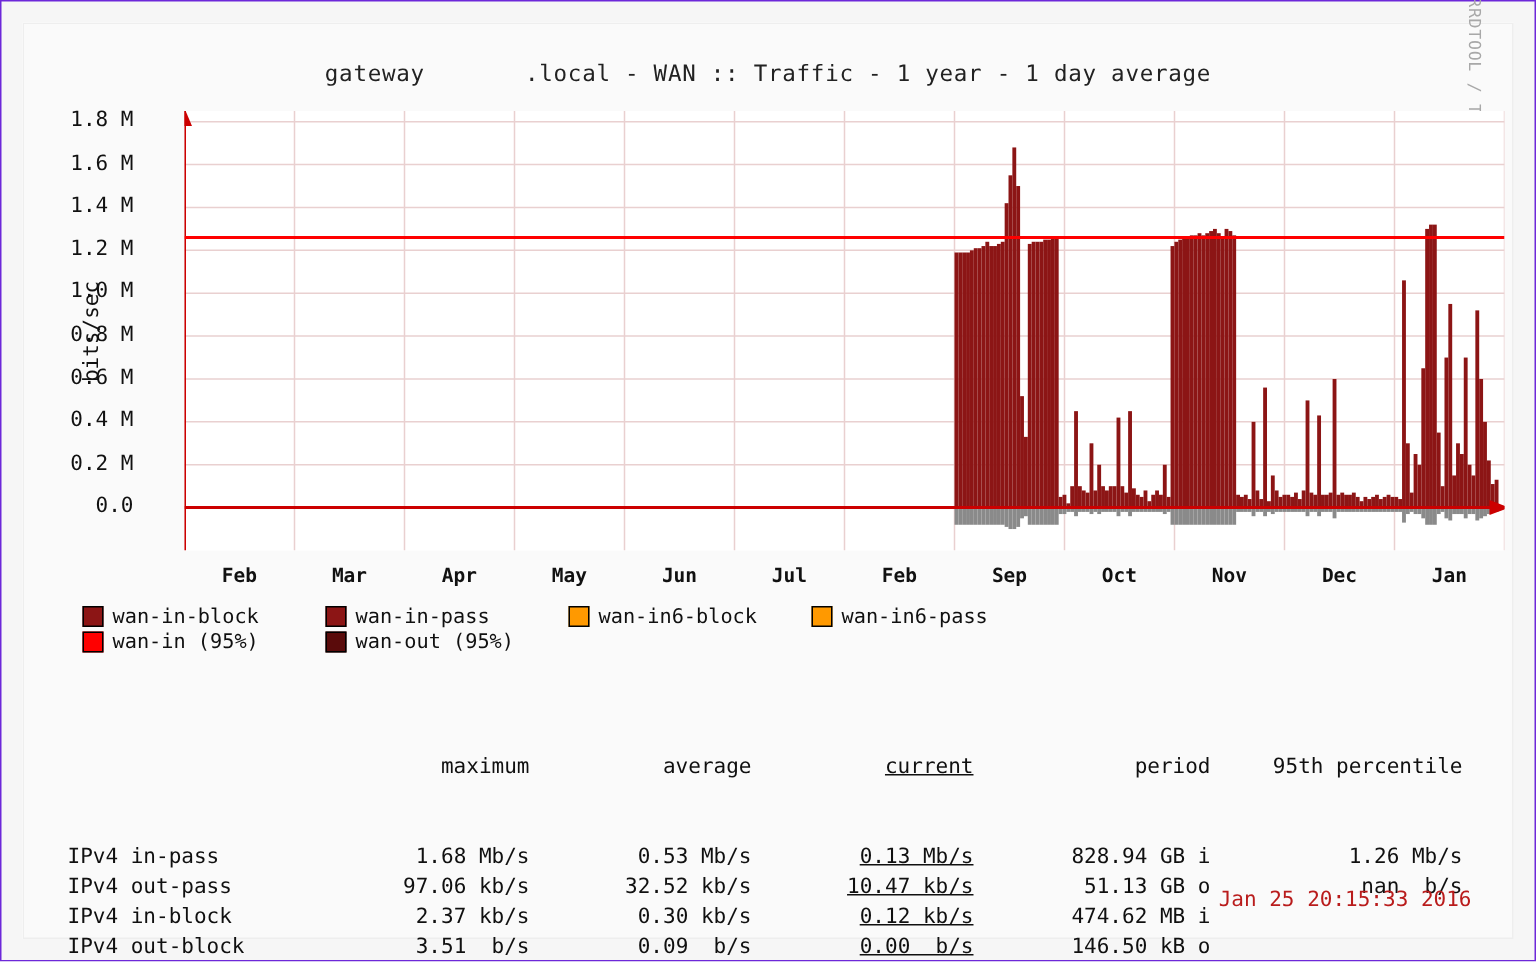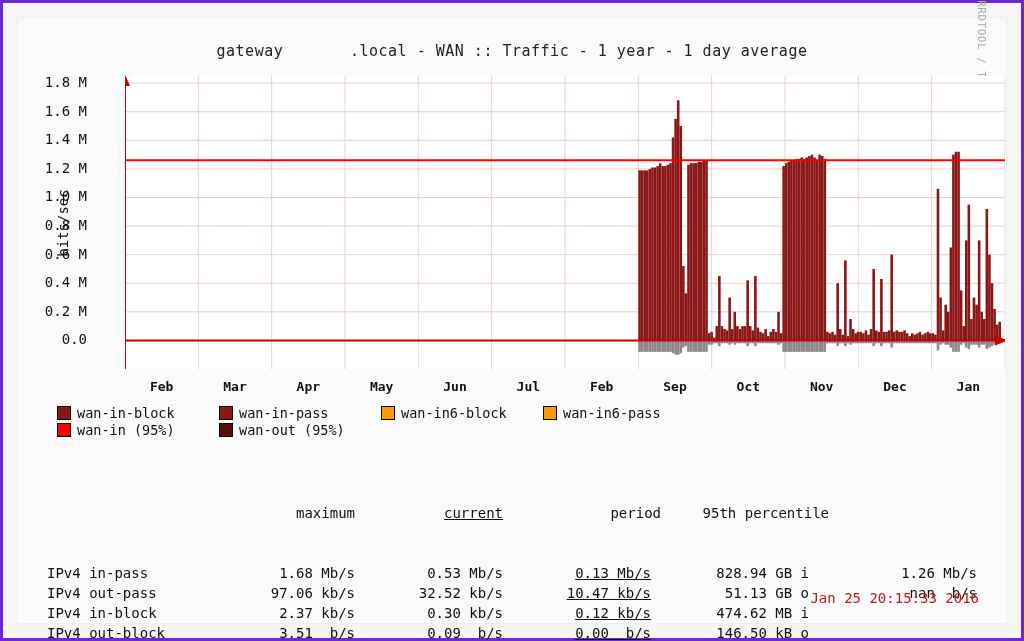--- a/index.html
+++ b/index.html
@@ -12,21 +12,21 @@
     font-size: 13.5px;
     color: #101010;
     position: relative;
     overflow: hidden;
   }
 
   .frame {
     position: absolute;
     left: 0; top: 0; right: 0; bottom: 0;
     background: #f6f6f6;
-    border: 3px solid #6d28d9;
+    border: 1px solid #6d28d9;
   }
   .panel {
     position: absolute;
     left: 14px; top: 14px; right: 14px; bottom: 14px;
     background: #fafafa;
     box-shadow: inset 0 0 0 1px #eeeeee;
   }
 
   
   .title {
@@ -566,20 +566,21 @@
             <span class="swatch" style="background: rgb(90, 11, 11);"></span>
             <span class="label">wan-out (95%)</span>
           </span>
         </div>
     </div>
 
     <div class="stats">
       <div class="stats-row">
         <span class="col-name"></span>
         <span class="col-max">maximum</span>
+        <span class="col-avg">average</span>
         <span class="col-cur">current</span>
         <span class="col-period">period</span>
         <span class="col-pctl">95th percentile</span>
       </div>
       <div id="stats-body"><div class="stats-row"><span class="col-name">IPv4 in-pass</span><span class="col-max">1.68 Mb/s</span><span class="col-avg">0.53 Mb/s</span><span class="col-cur">0.13 Mb/s</span><span class="col-period">828.94 GB i</span><span class="col-pctl">1.26 Mb/s</span></div><div class="stats-row"><span class="col-name">IPv4 out-pass</span><span class="col-max">97.06 kb/s</span><span class="col-avg">32.52 kb/s</span><span class="col-cur">10.47 kb/s</span><span class="col-period">51.13 GB o</span><span class="col-pctl">nan  b/s</span></div><div class="stats-row"><span class="col-name">IPv4 in-block</span><span class="col-max">2.37 kb/s</span><span class="col-avg">0.30 kb/s</span><span class="col-cur">0.12 kb/s</span><span class="col-period">474.62 MB i</span><span class="col-pctl"></span></div><div class="stats-row"><span class="col-name">IPv4 out-block</span><span class="col-max">3.51  b/s</span><span class="col-avg">0.09  b/s</span><span class="col-cur">0.00  b/s</span><span class="col-period">146.50 kB o</span><span class="col-pctl"></span></div></div>
     </div>
 
     <div class="timestamp">Jan 25 20:15:33 2016</div>
 
   </div>

